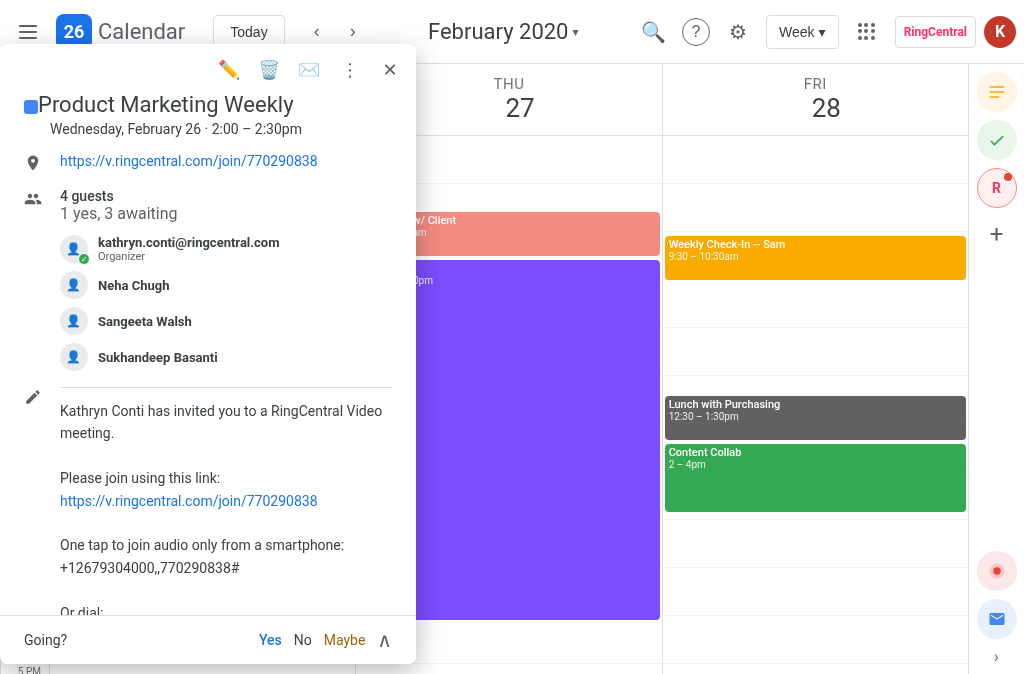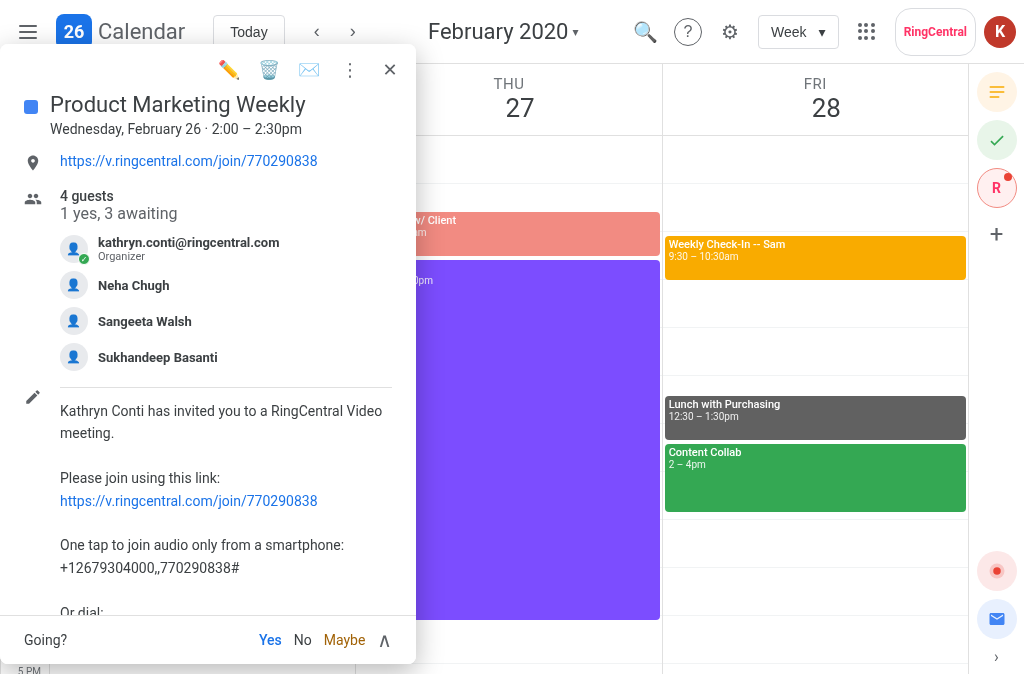--- a/index.html
+++ b/index.html
@@ -20,24 +20,24 @@
     .today-btn { margin-left: 20px; padding: 8px 16px; border: 1px solid #dadce0; border-radius: 4px; font-size: 14px; cursor: pointer; background: white; color: #3c4043; }
     .nav-arrows { display: flex; gap: 4px; margin-left: 8px; }
     .nav-arrow { width: 32px; height: 32px; border-radius: 50%; border: none; background: transparent; cursor: pointer; display: flex; align-items: center; justify-content: center; font-size: 18px; color: #5f6368; }
 
     .header-center { display: flex; align-items: center; flex: 1; }
     .month-title { font-size: 22px; color: #3c4043; font-weight: 400; display: flex; align-items: center; gap: 4px; cursor: pointer; }
     .dropdown-arrow { font-size: 12px; color: #5f6368; }
 
     .header-right { display: flex; align-items: center; gap: 8px; margin-left: auto; }
     .icon-btn { width: 40px; height: 40px; border-radius: 50%; border: none; background: transparent; cursor: pointer; display: flex; align-items: center; justify-content: center; color: #5f6368; font-size: 20px; }
-    .week-btn { padding: 8px 12px; border: 1px solid #dadce0; border-radius: 4px; font-size: 14px; cursor: pointer; background: white; color: #3c4043; display: flex; align-items: center; gap: 12px; }
+    .week-btn { padding: 8px 12px; border: 1px solid #dadce0; border-radius: 4px; font-size: 14px; cursor: pointer; background: white; color: #3c4043; display: flex; align-items: center; gap: 4px; }
     .grid-icon { display: grid; grid-template-columns: 1fr 1fr 1fr; gap: 2px; width: 18px; height: 18px; }
     .grid-dot { background: #5f6368; border-radius: 50%; width: 4px; height: 4px; }
-    .ringcentral-logo { height: 48px; background: #fff; border: 1px solid #dadce0; border-radius: 16px; padding: 4px 8px; display: flex; align-items: center; font-size: 13px; color: #f36; font-weight: bold; }
+    .ringcentral-logo { height: 32px; background: #fff; border: 1px solid #dadce0; border-radius: 4px; padding: 4px 8px; display: flex; align-items: center; font-size: 13px; color: #f36; font-weight: bold; }
     .avatar { width: 32px; height: 32px; border-radius: 50%; background: #c0392b; color: white; display: flex; align-items: center; justify-content: center; font-size: 16px; font-weight: bold; cursor: pointer; }
 
     
     .main { display: flex; height: calc(674px - 64px); }
 
     
     .calendar { flex: 1; display: flex; flex-direction: column; border-left: 1px solid #e0e0e0; overflow: hidden; }
 
     
     .day-headers { display: grid; grid-template-columns: 48px 1fr 1fr 1fr; height: 72px; border-bottom: 1px solid #e0e0e0; }
@@ -89,21 +89,21 @@
       width: 36px; height: 36px; border-radius: 50%; border: none; background: transparent;
       cursor: pointer; display: flex; align-items: center; justify-content: center;
       color: #5f6368; font-size: 18px;
     }
 
     
     .popup-content { padding: 0 24px 16px 24px; }
 
     .event-title-large {
       font-size: 22px; font-weight: 400; color: #3c4043; margin-bottom: 4px;
-      display: flex; align-items: center; gap: 12px;
+      display: flex; align-items: center; 
     }
     .event-color-dot { width: 14px; height: 14px; border-radius: 2px; flex-shrink: 0; }
 
     .event-datetime { font-size: 14px; color: #3c4043; margin-bottom: 16px; margin-left: 26px; }
 
     .detail-row { display: flex; align-items: flex-start; gap: 16px; margin-bottom: 12px; }
     .detail-icon { width: 20px; flex-shrink: 0; color: #5f6368; font-size: 16px; margin-top: 1px; }
     .detail-text { font-size: 14px; color: #3c4043; }
     .detail-link { color: #1a73e8; text-decoration: none; cursor: pointer; }
 

